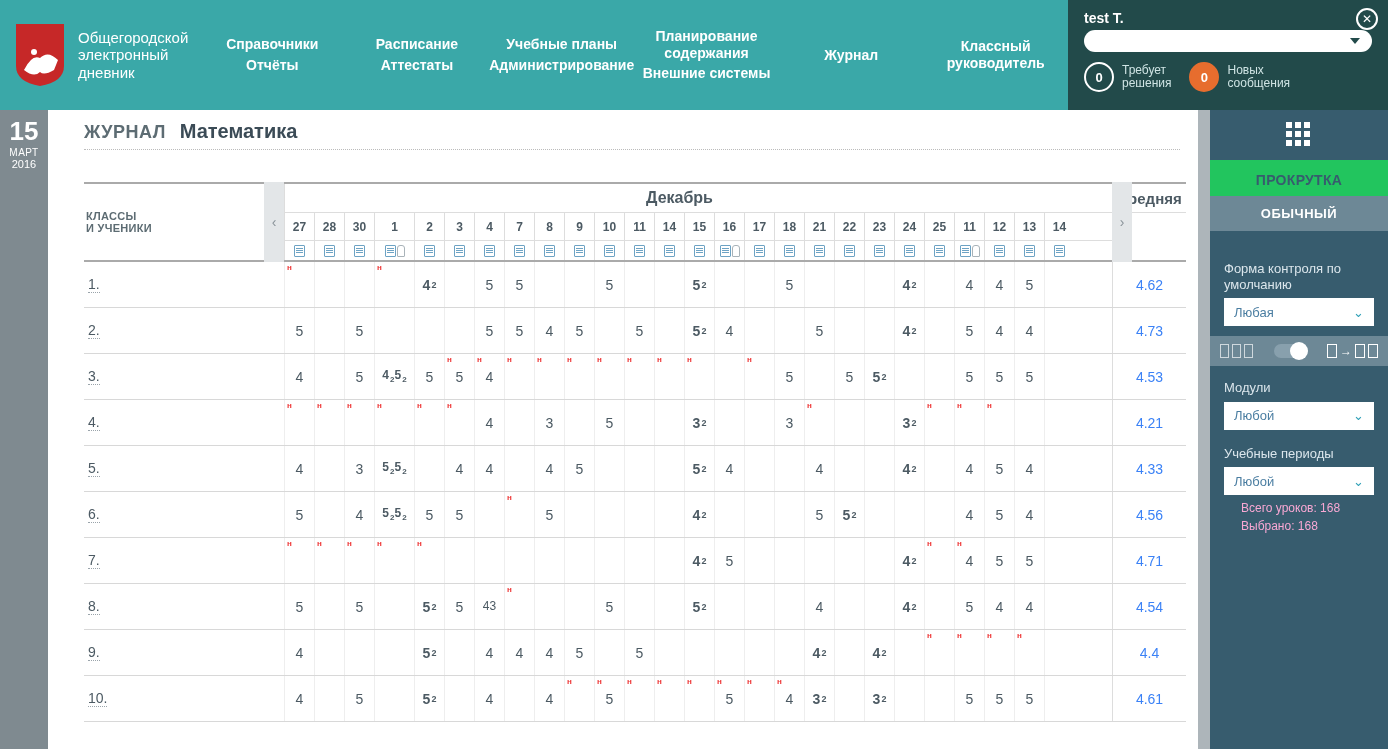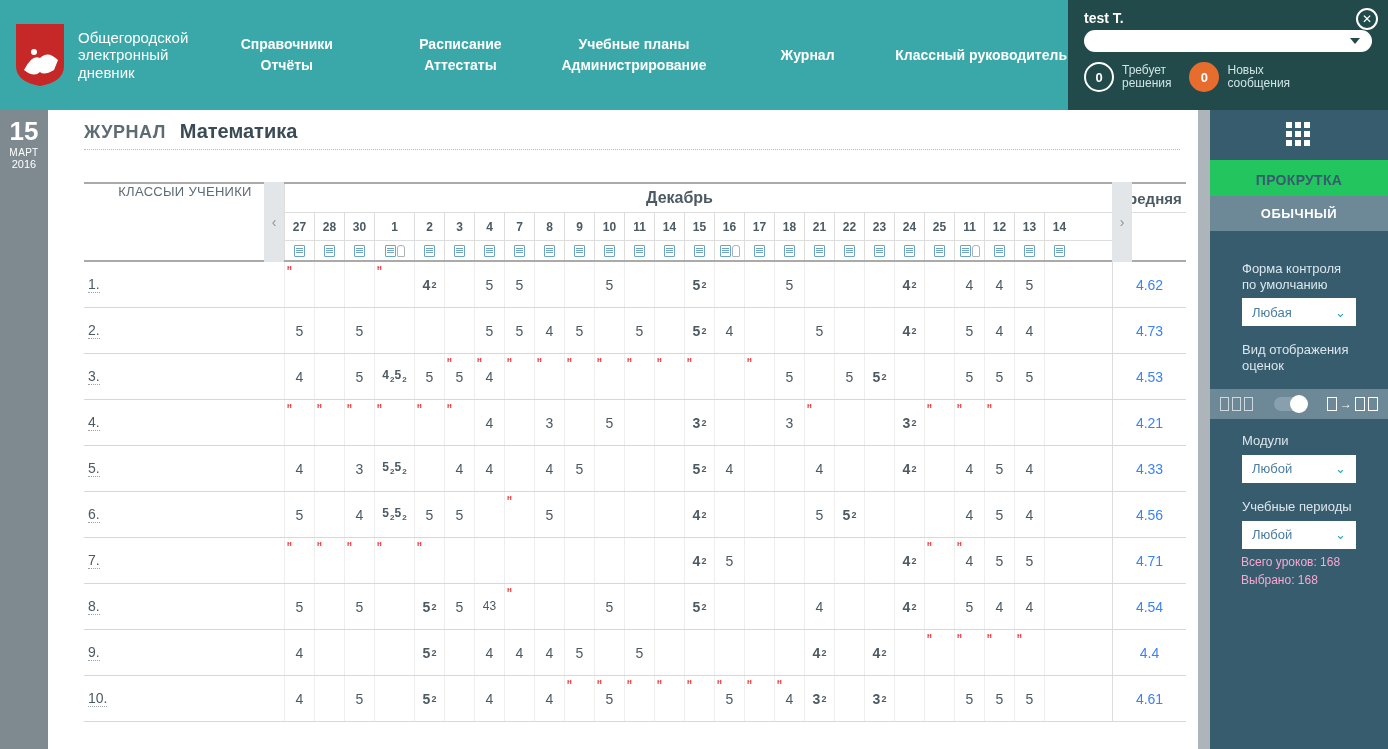--- a/index.html
+++ b/index.html
@@ -27,21 +27,21 @@
 .date-bar .day { font-size:26px; font-weight:700; }
 .date-bar .mon { font-size:10px; letter-spacing:0.5px; }
 .date-bar .year { font-size:11px; }
 .main { flex:1; padding: 10px 0 0 36px; position:relative; }
 .title-row { display:flex; align-items:baseline; gap:14px; border-bottom:1px dotted #bbb; padding-bottom:6px; margin-right:18px; margin-bottom:32px;}
 .title-row .sec { font-size:18px; font-weight:700; color:#5d6c73; letter-spacing:0.5px; }
 .title-row .subj { font-size:20px; font-weight:700; color:#3b4b56; }
 .grid-wrap { position:relative; margin-right:12px;}
 .grid { display:flex; }
 .students-col { width:200px; }
-.students-head { height:80px; border-top:2px solid #aaa; border-bottom:2px solid #aaa; display:flex; flex-direction:row; justify-content:center; padding-left:2px; font-size:13px; font-weight:400; color:#5d6c73; letter-spacing:0.3px;}
+.students-head { height:80px; border-top:2px solid #aaa; border-bottom:2px solid #aaa; display:flex; flex-direction:column; justify-content:center; padding-left:2px; font-size:11px; font-weight:700; color:#5d6c73; letter-spacing:0.3px;}
 .student-row { height:46px; border-bottom:1px solid #d8d8d8; display:flex; align-items:center; padding-left:4px; font-size:14px; color:#4c5a63; }
 .student-row span { border-bottom:1px dotted #9aa4ab; }
 .dates-col { flex:1; position:relative; }
 .month-row { height:30px; border-top:2px solid #aaa; display:flex; position:relative;}
 .month-cell { text-align:center; font-size:16px; font-weight:700; color:#4c5a63; border-left:1px solid #ddd; display:flex; align-items:center; justify-content:center;}
 .nav-arrow { position:absolute; top:0; width:20px; height:80px; background:#e3e6e8; display:flex; align-items:center; justify-content:center; color:#8a9399; font-size:14px; cursor:pointer; z-index:2;}
 .nav-arrow.left { left:-20px; }
 .nav-arrow.right { right:-20px; }
 .days-row { height:28px; border-top:1px solid #ddd; display:flex; }
 .day-cell { width:30px; flex:0 0 30px; border-left:1px solid #ddd; text-align:center; font-size:12px; font-weight:700; color:#4c5a63; display:flex; align-items:center; justify-content:center;}
@@ -65,21 +65,21 @@
 .grade-cell .stack sub { font-size:8px;}
 .avg-cell { width:74px; border-left:1px solid #ddd; font-size:14px; color:#3b82f6; display:flex; align-items:center; justify-content:center;}
 .side { width:190px; background:#fff; display:flex;}
 .side-scroll { width:12px; background:#adb5ba;}
 .side-inner { flex:1; background:#375c6e; color:#fff; display:flex; flex-direction:column;}
 .apps-icon { height:50px; background:#375c6e; display:flex; align-items:center; justify-content:center; cursor:pointer;}
 .apps-icon .g { width:26px; height:26px; display:grid; grid-template-columns:repeat(3,6px); grid-template-rows:repeat(3,6px); gap:3px;}
 .apps-icon .g div { background:#fff; }
 .panel-head { text-align:center; font-size:14px; font-weight:700; padding:12px 0 8px; letter-spacing:0.3px;}
 .mode-btn { background:#6d8896; text-align:center; padding:10px 16px; font-size:13px; font-weight:600; letter-spacing:0.5px;}
-.side-sec { padding:12px 32px 4px; font-size:13px; }
+.side-sec { padding:12px 14px 4px; font-size:13px; }
 .side-label { color:#dbe6ec; margin-bottom:6px; line-height:1.2;}
 .side-select { background:#fff; color:#4a7da1; height:28px; display:flex; align-items:center; justify-content:space-between; padding:0 10px; font-size:13px; cursor:pointer;}
 .side-select .chev { color:#2fa0b7;}
 .toggle-row { display:flex; align-items:center; justify-content:space-between; background:#6d8896; padding:8px 10px; margin:6px 0 2px;}
 .toggle-icons { display:flex; gap:3px; }
 .toggle-icons .sq { width:9px; height:14px; border:1px solid #cfd8dd;}
 .toggle-knob { width:32px; height:14px; background:#88a0ad; border-radius:7px; position:relative;}
 .toggle-knob::after{content:""; position:absolute; right:-2px; top:-2px; width:18px; height:18px; background:#fff; border-radius:50%;}
 .toggle-right { color:#fff; font-size:12px; display:flex; align-items:center; gap:3px;}
 .toggle-right .b { width:10px; height:14px; border:1px solid #fff;}
@@ -108,20 +108,24 @@
         <span>Справочники</span>
         <span>Отчёты</span>
       </div>
       <div class="nav-col">
         <span>Расписание</span>
         <span>Аттестаты</span>
       </div>
       <div class="nav-col">
         <span>Учебные планы</span>
         <span>Администрирование</span>
+      </div>
+      <div class="nav-col">
+        <span>Планирование содержания</span>
+        <span>Внешние системы</span>
       </div>
       <div class="nav-col">
         <span>Журнал</span>
       </div>
       <div class="nav-col">
         <span>Классный руководитель</span>
       </div>
     </div>
   <div class="user-block">
     <div class="close-btn">✕</div>
@@ -922,23 +926,20 @@
       </div>
       <div class="mode-btn">ОБЫЧНЫЙ</div>
       <div style="height:18px; background:#375c6e;"></div>
       <div class="side-sec">
         <div class="side-label">Форма контроля по умолчанию</div>
         <div class="side-select">
             <span>Любая</span>
             <span class="chev">⌄</span>
           </div>
       </div>
-      <div class="side-sec">
-        <div class="side-label">Вид отображения оценок</div>
-      </div>
       <div class="toggle-row">
         <div class="toggle-icons">
             <div class="sq"></div>
             <div class="sq"></div>
             <div class="sq"></div>
           </div>
         <div class="toggle-knob"></div>
         <div class="toggle-right"><div class="b"></div>→<div class="b"></div><div class="b"></div></div>
       </div>
       <div class="side-sec">

